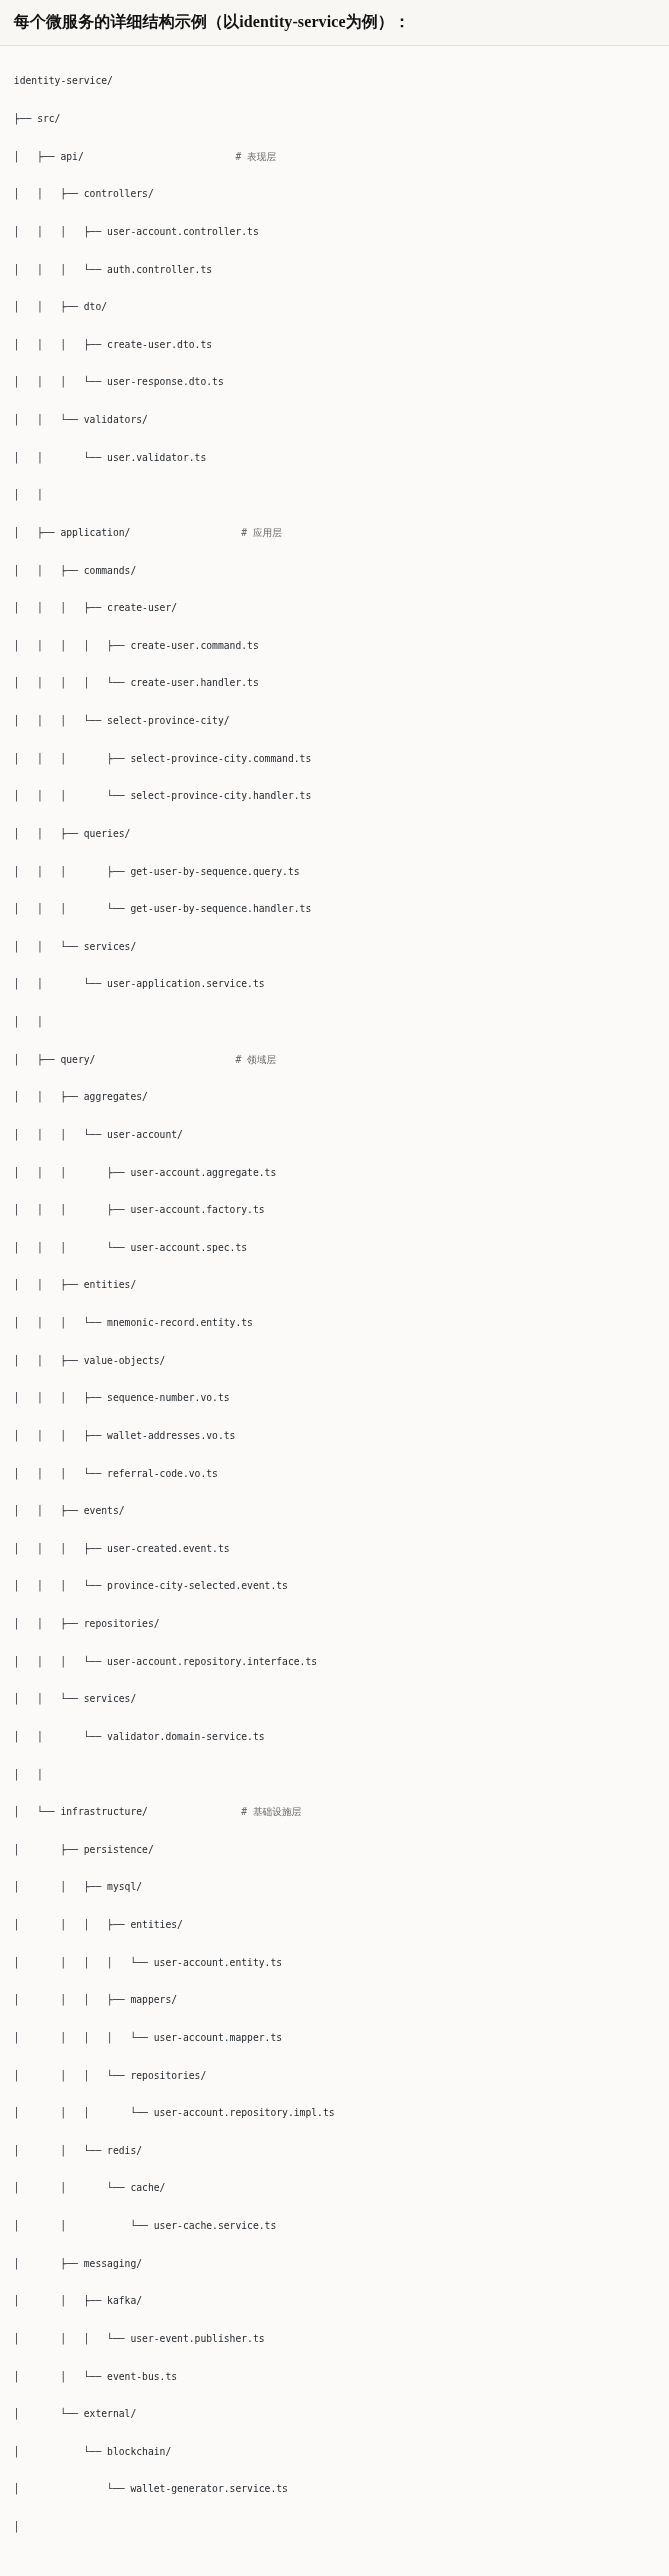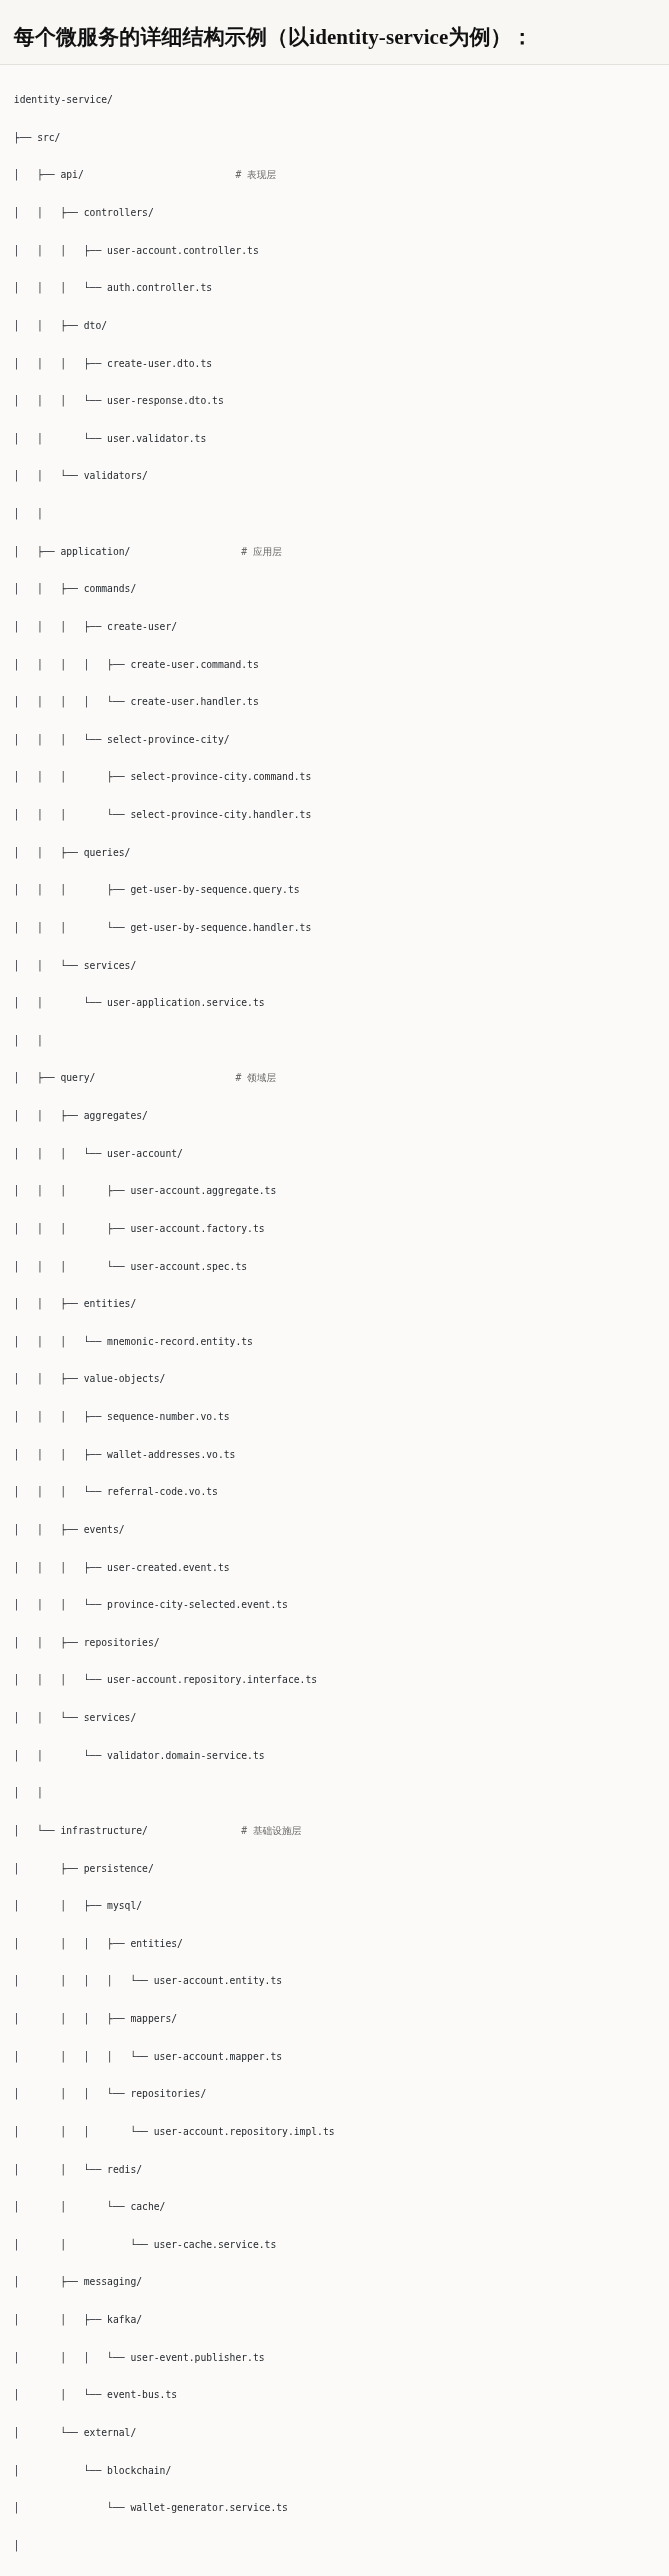--- a/index.html
+++ b/index.html
@@ -15,26 +15,25 @@
   }
 
   
   .title-block {
     background: #f8f7f4;
     padding: 11.3px 13.8px 12.5px 13.8px;
     border-bottom: 0.6px solid #e3e1dc;
   }
   .title-text {
     font-family: "Liberation Serif", serif;
-    font-size: 21px;
+    font-size: 16px;
     font-weight: bold;
     line-height: 1.35;
     color: #111111;
     letter-spacing: 0.1px;
-    margin-top: 12px;
   }
 
   
   .tree-block {
     background: #fbfaf8;
     padding: 16.3px 13.8px 19px 13.8px;
     border-bottom: 0.6px solid #e3e1dc;
   }
   .tree {
     font-family: "DejaVu Sans Mono", "Liberation Mono", monospace;
@@ -62,22 +61,22 @@
 <div class="tree-block">
   <pre class="tree"><code id="tree-root"><span class="tree-line">identity-service/</span>
 <span class="tree-line">├── src/</span>
 <span class="tree-line"><span>│   ├── api/                          </span><span class="tree-comment"># 表现层</span></span>
 <span class="tree-line">│   │   ├── controllers/</span>
 <span class="tree-line">│   │   │   ├── user-account.controller.ts</span>
 <span class="tree-line">│   │   │   └── auth.controller.ts</span>
 <span class="tree-line">│   │   ├── dto/</span>
 <span class="tree-line">│   │   │   ├── create-user.dto.ts</span>
 <span class="tree-line">│   │   │   └── user-response.dto.ts</span>
+<span class="tree-line">│   │   └── validators/</span>
 <span class="tree-line">│   │       └── user.validator.ts</span>
-<span class="tree-line">│   │   └── validators/</span>
 <span class="tree-line">│   │</span>
 <span class="tree-line"><span>│   ├── application/                   </span><span class="tree-comment"># 应用层</span></span>
 <span class="tree-line">│   │   ├── commands/</span>
 <span class="tree-line">│   │   │   ├── create-user/</span>
 <span class="tree-line">│   │   │   │   ├── create-user.command.ts</span>
 <span class="tree-line">│   │   │   │   └── create-user.handler.ts</span>
 <span class="tree-line">│   │   │   └── select-province-city/</span>
 <span class="tree-line">│   │   │       ├── select-province-city.command.ts</span>
 <span class="tree-line">│   │   │       └── select-province-city.handler.ts</span>
 <span class="tree-line">│   │   ├── queries/</span>

